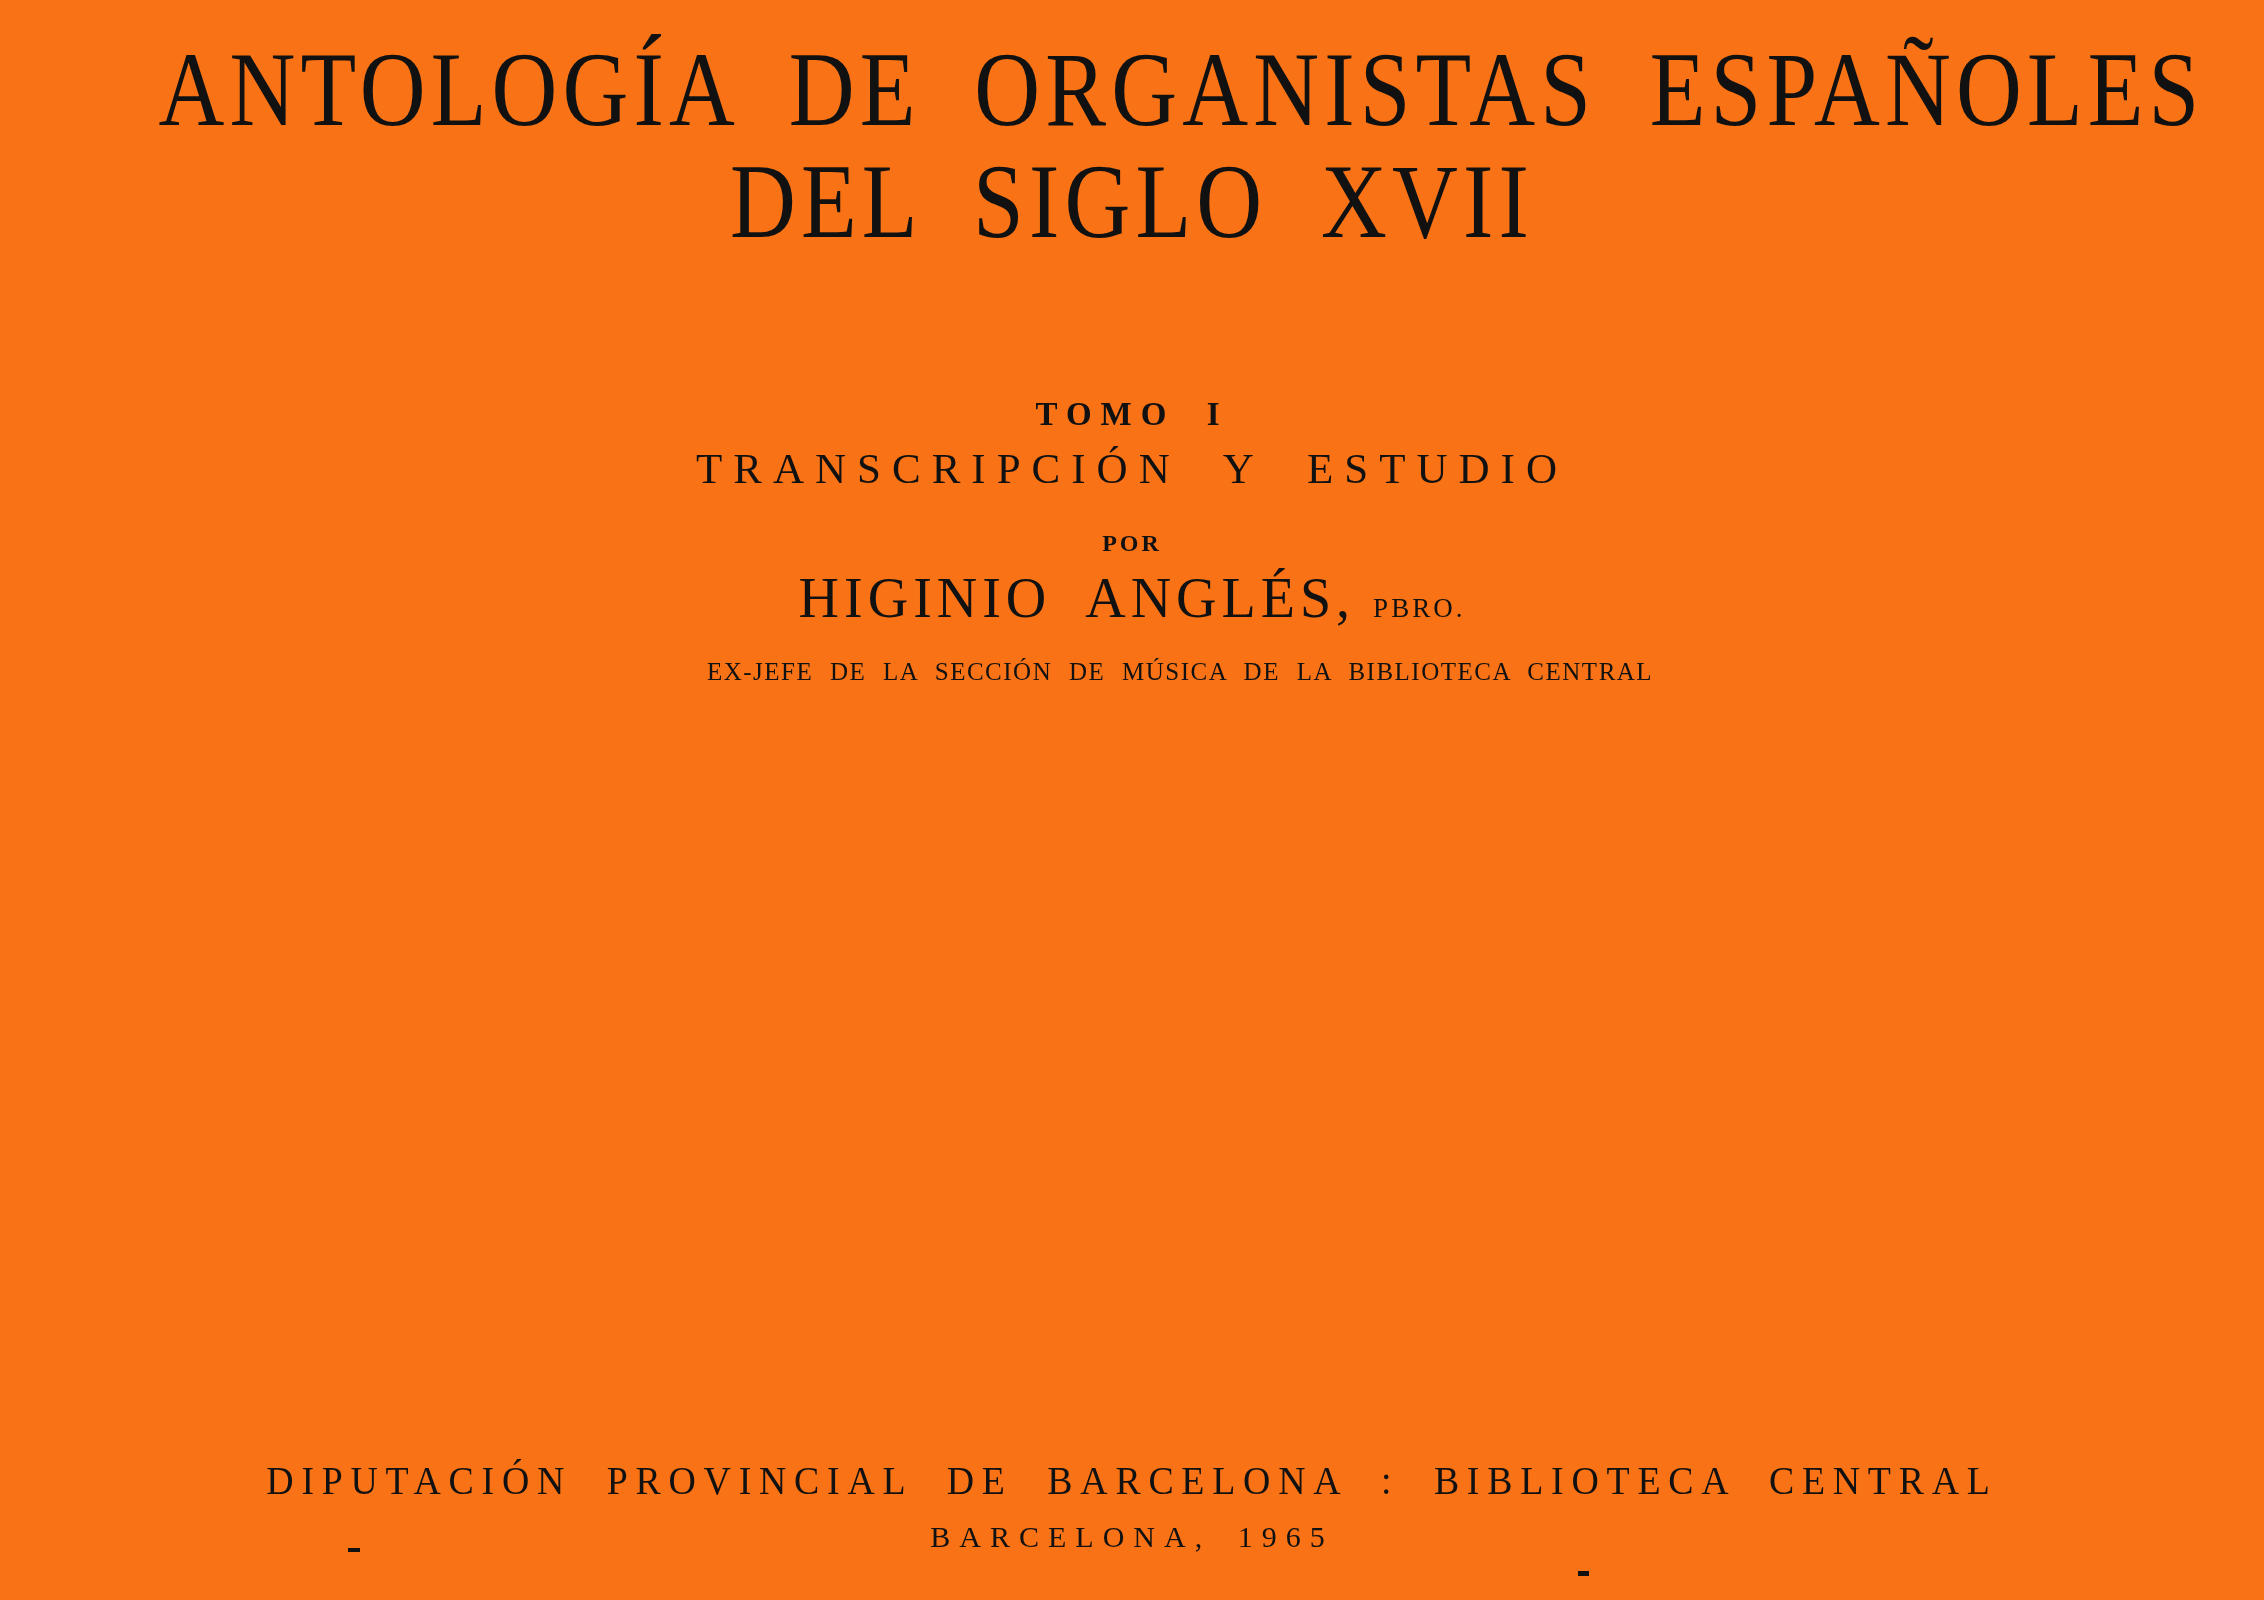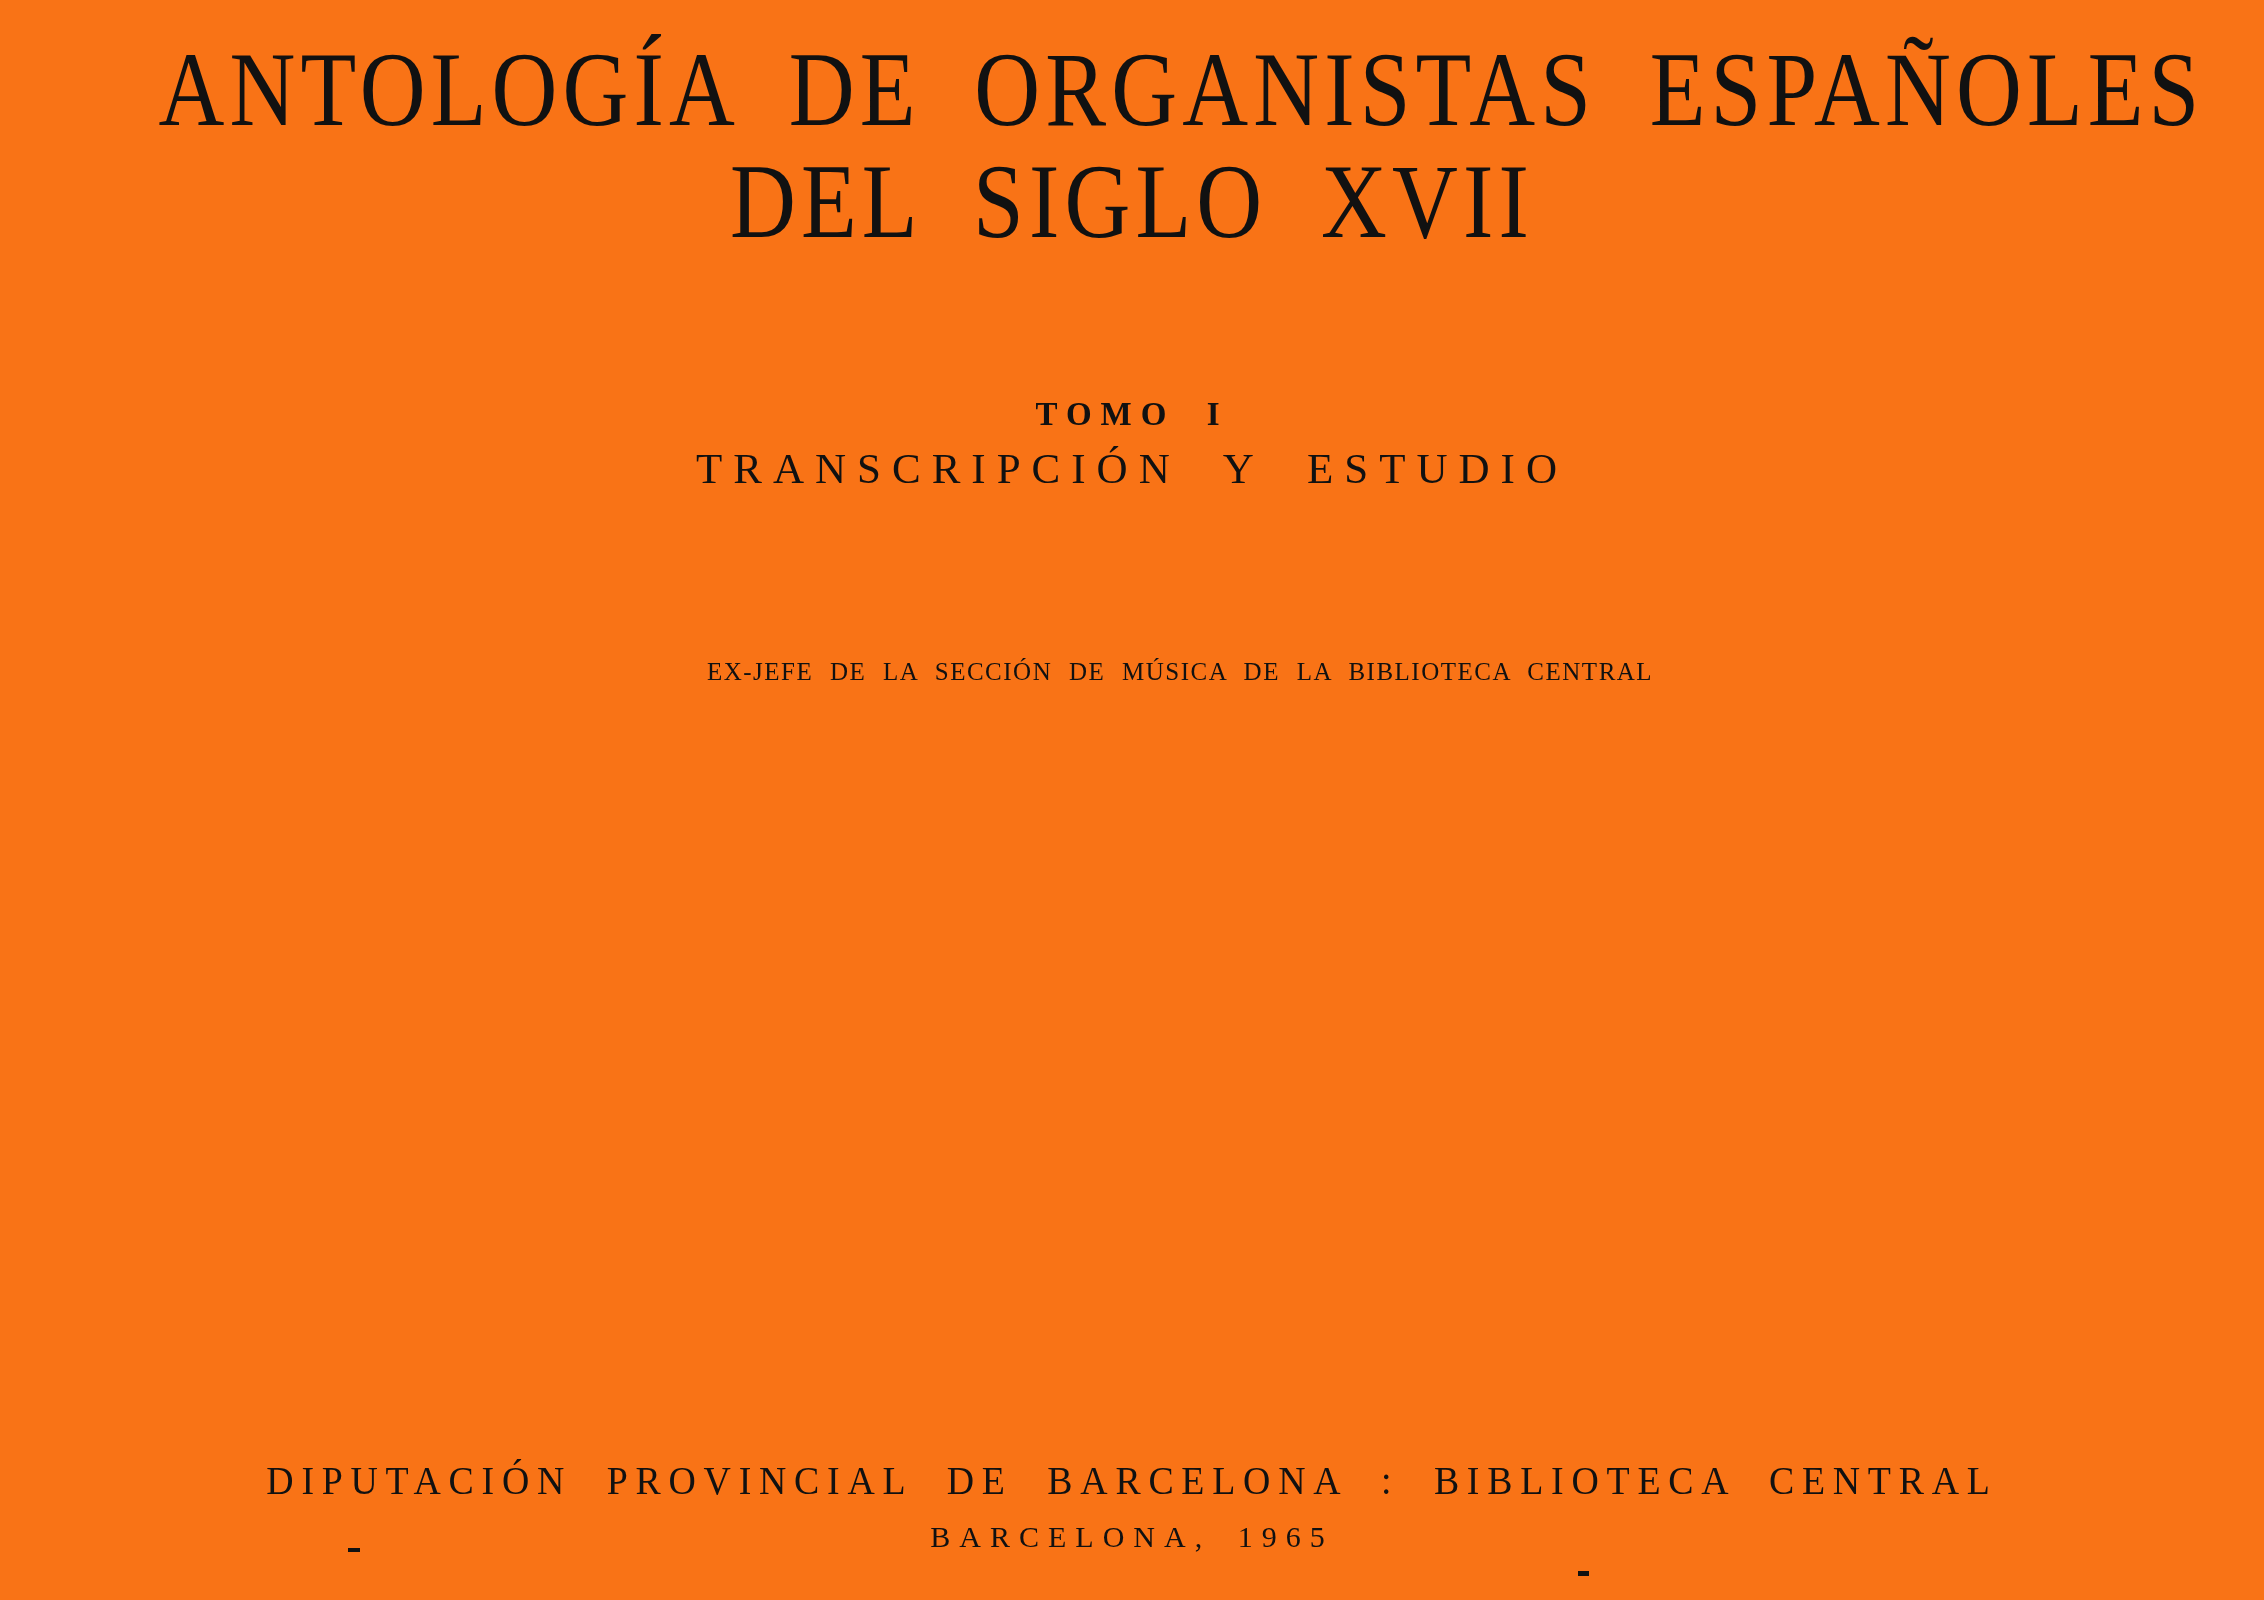--- a/index.html
+++ b/index.html
@@ -113,21 +113,25 @@
 
   <div class="centered title-block">
     <div>ANTOLOGÍA DE ORGANISTAS ESPAÑOLES</div>
     <div>DEL SIGLO XVII</div>
   </div>
 
   <div class="centered subtitle-line">TRANSCRIPCIÓN Y ESTUDIO</div>
 
   <div class="centered volume-line">TOMO I</div>
 
+  <div class="centered byline-prefix">POR</div>
 
+  <div class="centered author-line">
+    <span>HIGINIO ANGLÉS,</span><span class="author-title">PBRO.</span>
+  </div>
 
   <div class="centered author-role-line">EX-JEFE DE LA SECCIÓN DE MÚSICA DE LA BIBLIOTECA CENTRAL</div>
 
   <div class="centered publisher-line">DIPUTACIÓN PROVINCIAL DE BARCELONA : BIBLIOTECA CENTRAL</div>
 
   <div class="centered imprint-line">BARCELONA, 1965</div>
 
   <div class="speck speck-left"></div>
   <div class="speck speck-right"></div>
 

